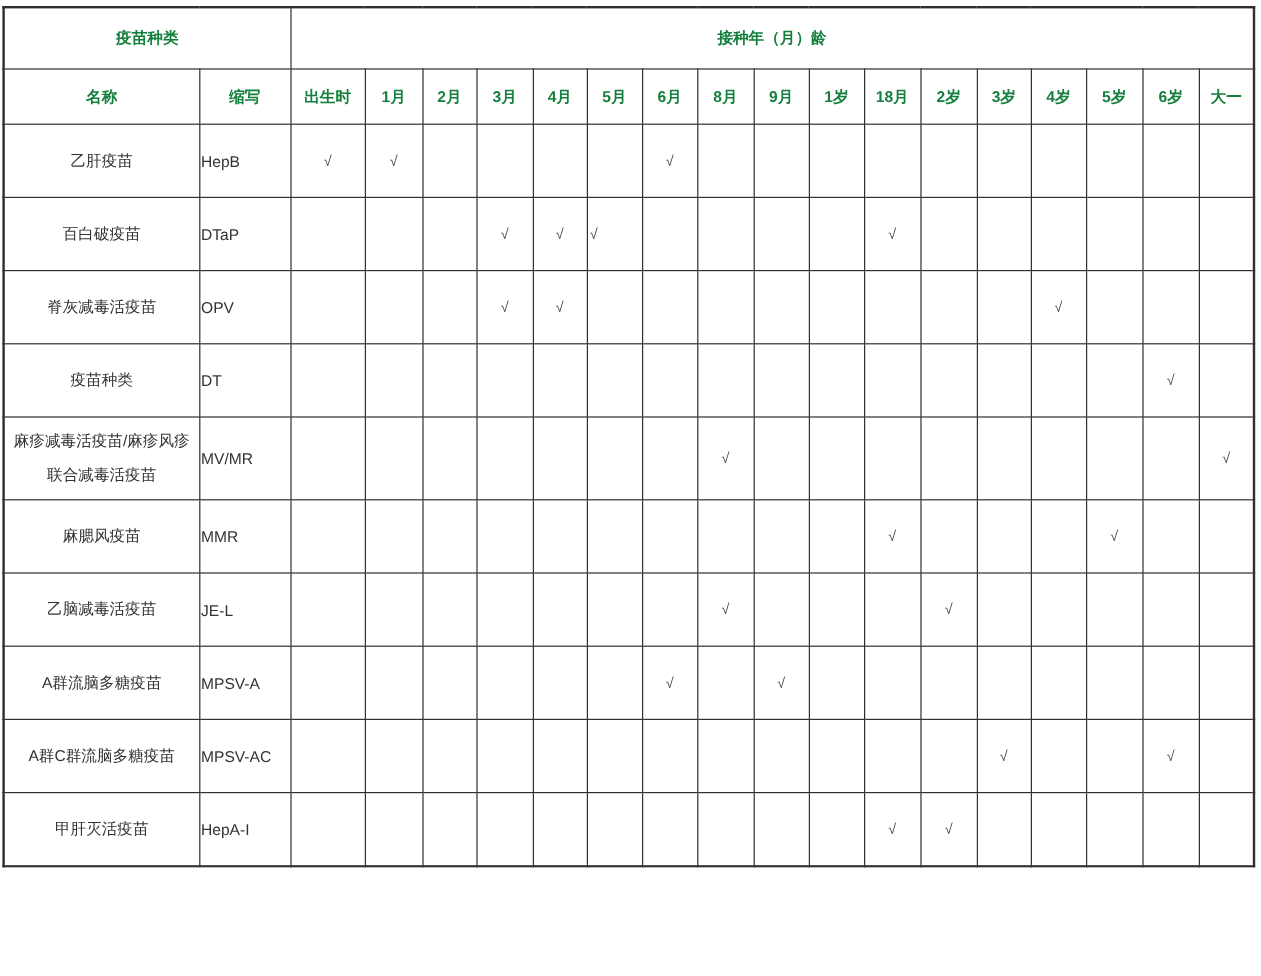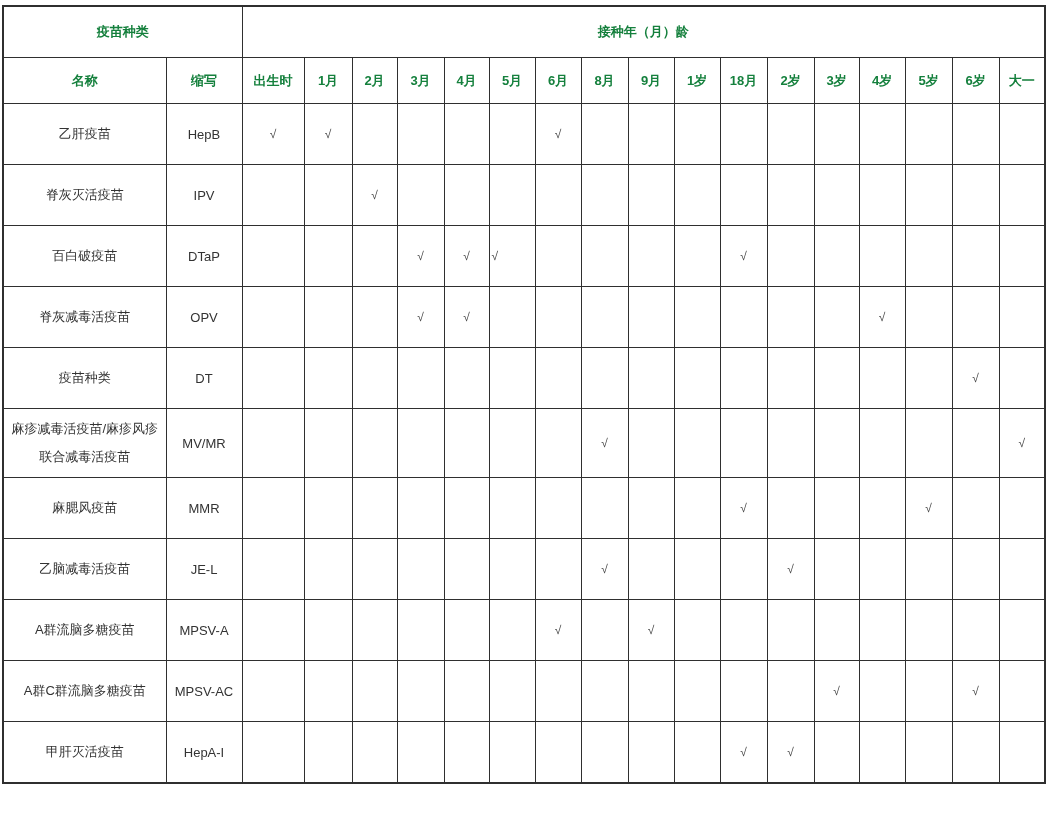--- a/index.html
+++ b/index.html
@@ -39,21 +39,21 @@
     font-size: 13px;
     text-align: center;
   }
   td.name-cell {
     text-align: center;
     padding: 6px 6px 6px 6px;
     line-height: 28px;
     word-break: break-all;
   }
   td.abbr-cell {
-    text-align: center;
+    text-align: left;
   }
   td.check-cell {
     font-size: 12px;
     color: #4a4a4a;
     padding: 0;
   }
   td.check-cell.left-edge {
     text-align: left;
     padding-left: 2px;
   }
@@ -127,41 +127,20 @@
           <td class="check-cell"></td>
           <td class="check-cell"></td>
           <td class="check-cell"></td>
           <td class="check-cell"></td>
           <td class="check-cell"></td>
           <td class="check-cell"></td>
           <td class="check-cell"></td>
           <td class="check-cell"></td>
         </tr>
         <tr>
-          <td class="name-cell">脊灰灭活疫苗</td>
-          <td class="abbr-cell">IPV</td>
-          <td class="check-cell"></td>
-          <td class="check-cell"></td>
-          <td class="check-cell">√</td>
-          <td class="check-cell"></td>
-          <td class="check-cell"></td>
-          <td class="check-cell"></td>
-          <td class="check-cell"></td>
-          <td class="check-cell"></td>
-          <td class="check-cell"></td>
-          <td class="check-cell"></td>
-          <td class="check-cell"></td>
-          <td class="check-cell"></td>
-          <td class="check-cell"></td>
-          <td class="check-cell"></td>
-          <td class="check-cell"></td>
-          <td class="check-cell"></td>
-          <td class="check-cell"></td>
-        </tr>
-        <tr>
           <td class="name-cell">百白破疫苗</td>
           <td class="abbr-cell">DTaP</td>
           <td class="check-cell"></td>
           <td class="check-cell"></td>
           <td class="check-cell"></td>
           <td class="check-cell">√</td>
           <td class="check-cell">√</td>
           <td class="check-cell left-edge">√</td>
           <td class="check-cell"></td>
           <td class="check-cell"></td>

